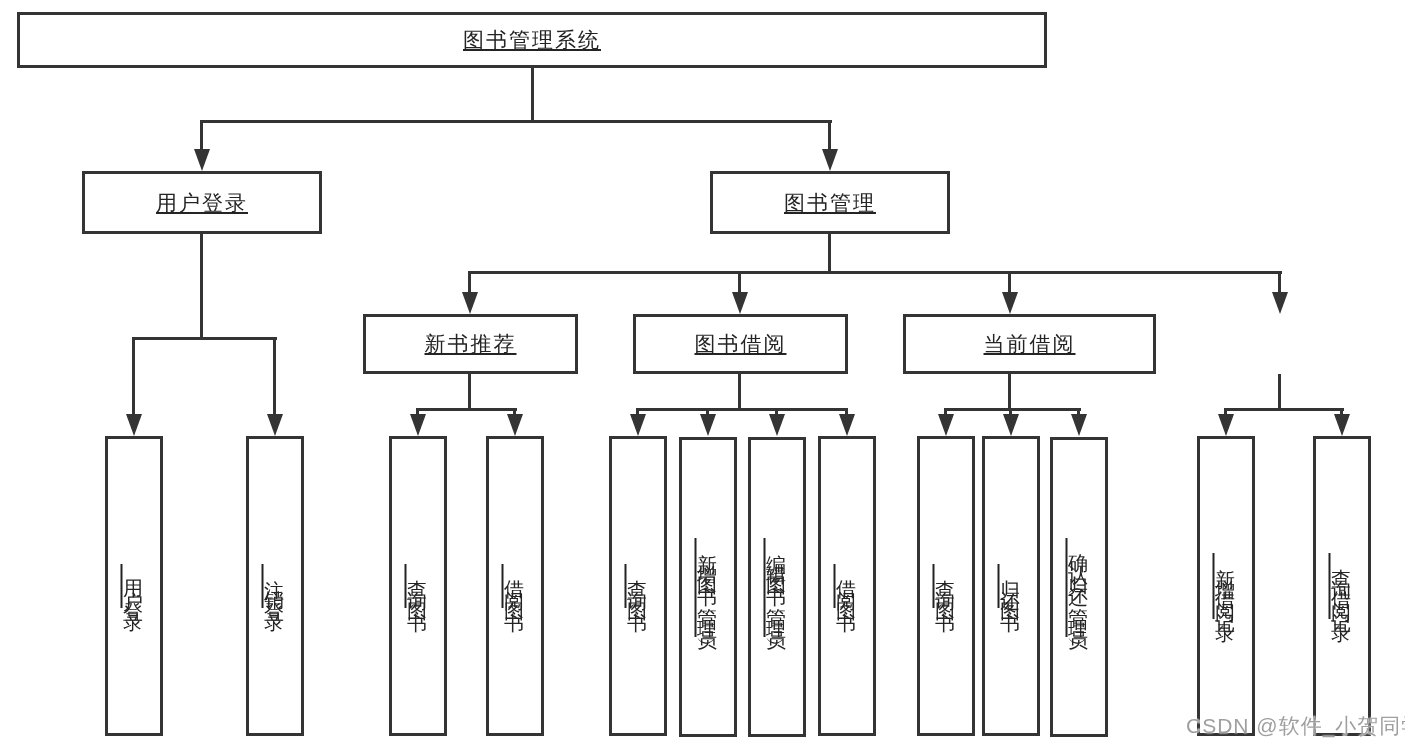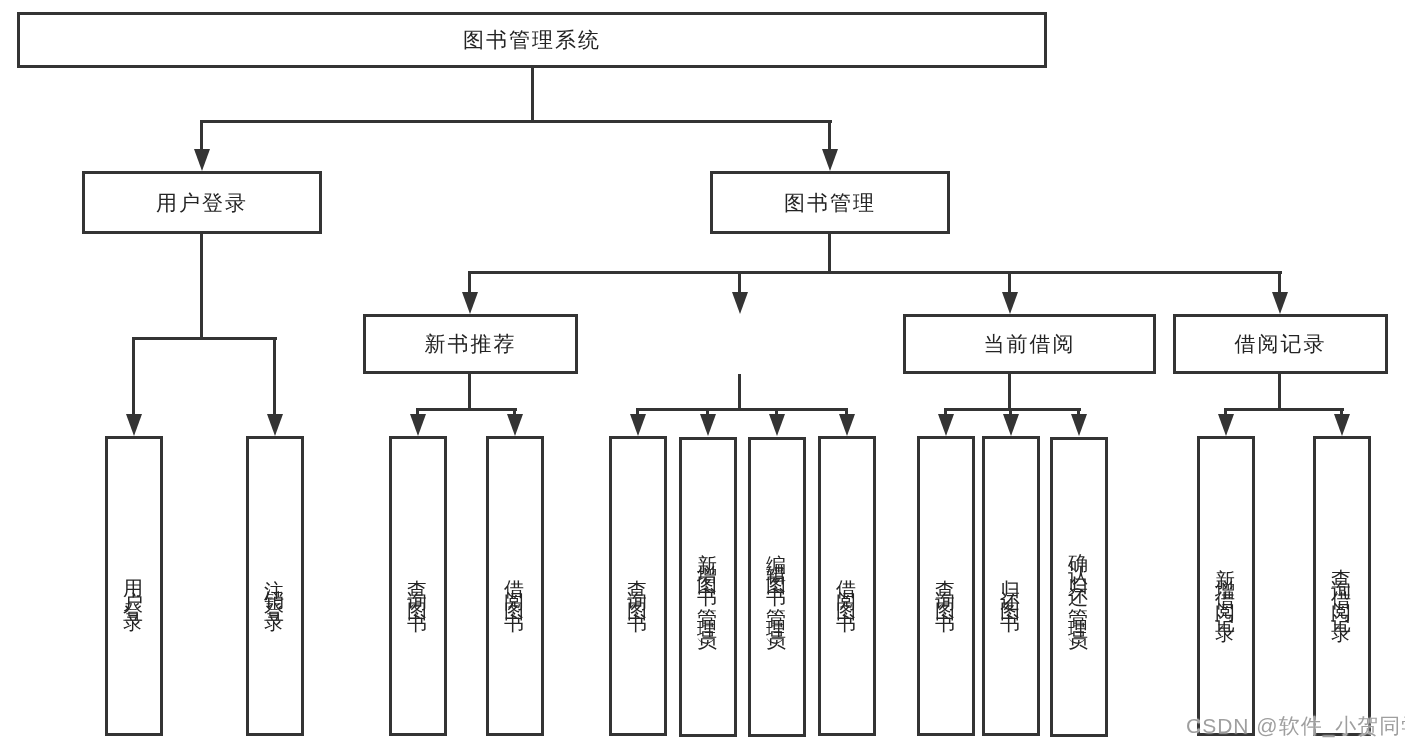--- a/index.html
+++ b/index.html
@@ -16,21 +16,21 @@
   .arrow::after{
     content:"";position:absolute;left:50%;top:100%;transform:translateX(-50%);
     width:0;height:0;
     border-left:8px solid transparent;border-right:8px solid transparent;
     border-top:22px solid #343434;
   }
   
   .box{
     position:absolute;box-sizing:border-box;background:#ffffff;
     border:3px solid #343434;display:flex;align-items:center;justify-content:center;
-    color:#242424;font-size:21px;letter-spacing:2px;z-index:2;
+    color:#242424;font-size:21px;letter-spacing:2px;z-index:2;text-decoration:underline;
   }
   .vbox{writing-mode:vertical-rl;text-orientation:mixed;font-size:20px;letter-spacing:0;}
   .vbox .lbl{letter-spacing:11px;}
   .watermark{
     position:absolute;left:1186px;top:712px;z-index:5;white-space:nowrap;
     font-size:21px;color:#9f9f9f;letter-spacing:1px;
     text-shadow:0 0 2px #ffffff,0 0 2px #ffffff;
   }
 </style>
 </head>
@@ -85,25 +85,25 @@
   <div class="box" style="left:82px;top:171px;width:240px;height:63px">
     <span class="lbl">用户登录</span>
   </div>
   <div class="box" style="left:710px;top:171px;width:240px;height:63px">
     <span class="lbl">图书管理</span>
   </div>
 
   <div class="box" style="left:363px;top:314px;width:215px;height:60px">
     <span class="lbl">新书推荐</span>
   </div>
+  <div class="box" style="left:633px;top:314px;width:215px;height:60px">
+    <span class="lbl">图书借阅</span>
+  </div>
   <div class="box" style="left:903px;top:314px;width:253px;height:60px">
     <span class="lbl">当前借阅</span>
-  </div>
-  <div class="box" style="left:1173px;top:314px;width:215px;height:60px">
-    <span class="lbl">借阅记录</span>
   </div>
 
   <div class="box vbox" style="left:105px;top:436px;width:58px;height:300px">
     <span class="lbl">用户登录</span>
   </div>
   <div class="box vbox" style="left:246px;top:436px;width:58px;height:300px">
     <span class="lbl">注销登录</span>
   </div>
 
   <div class="box vbox" style="left:389px;top:436px;width:58px;height:300px">

